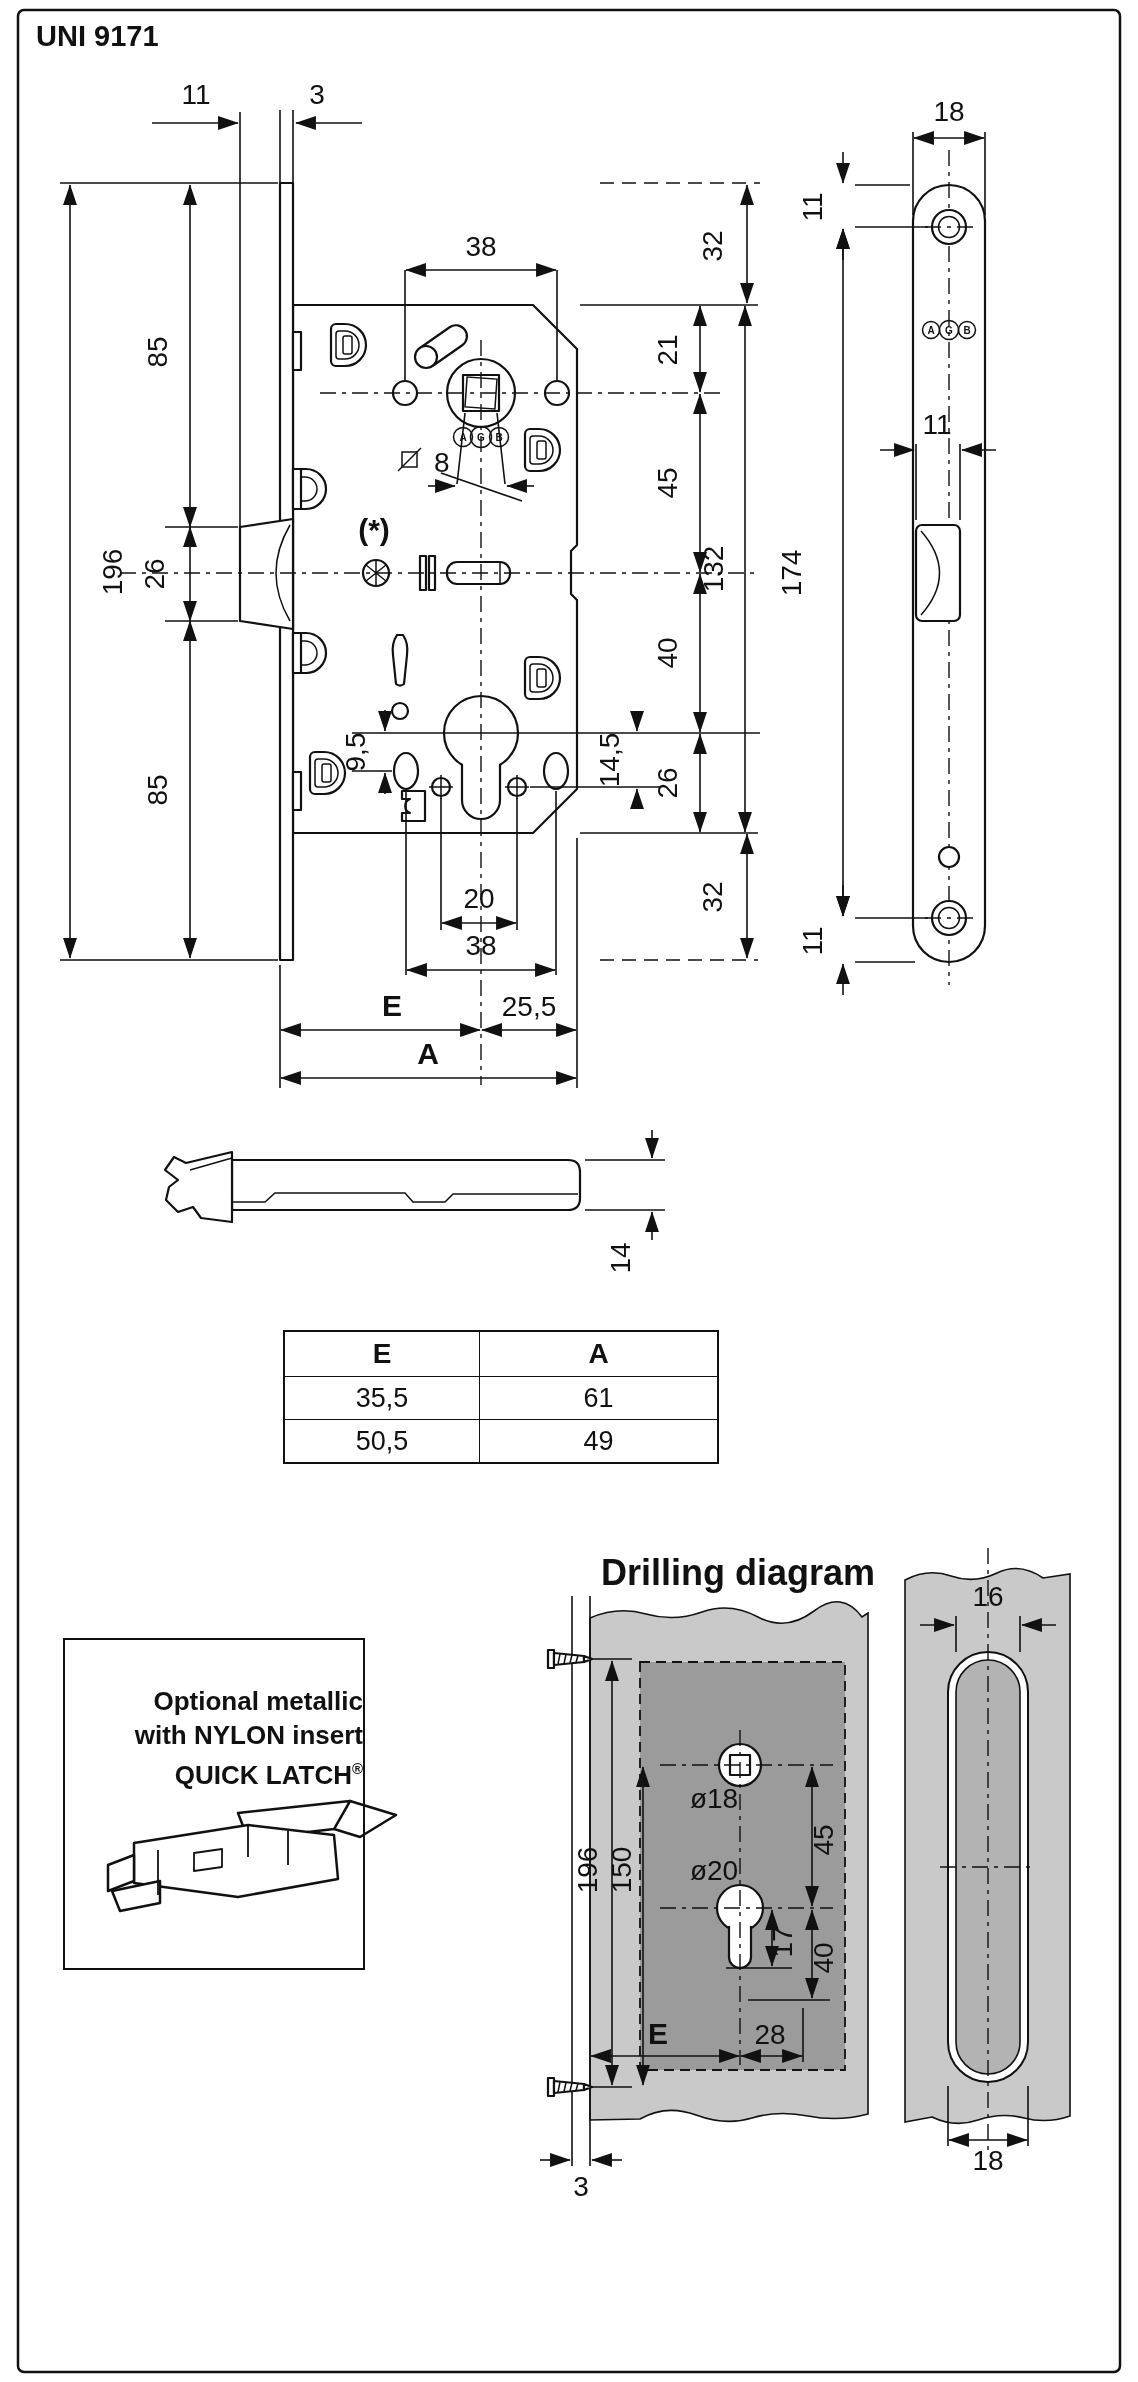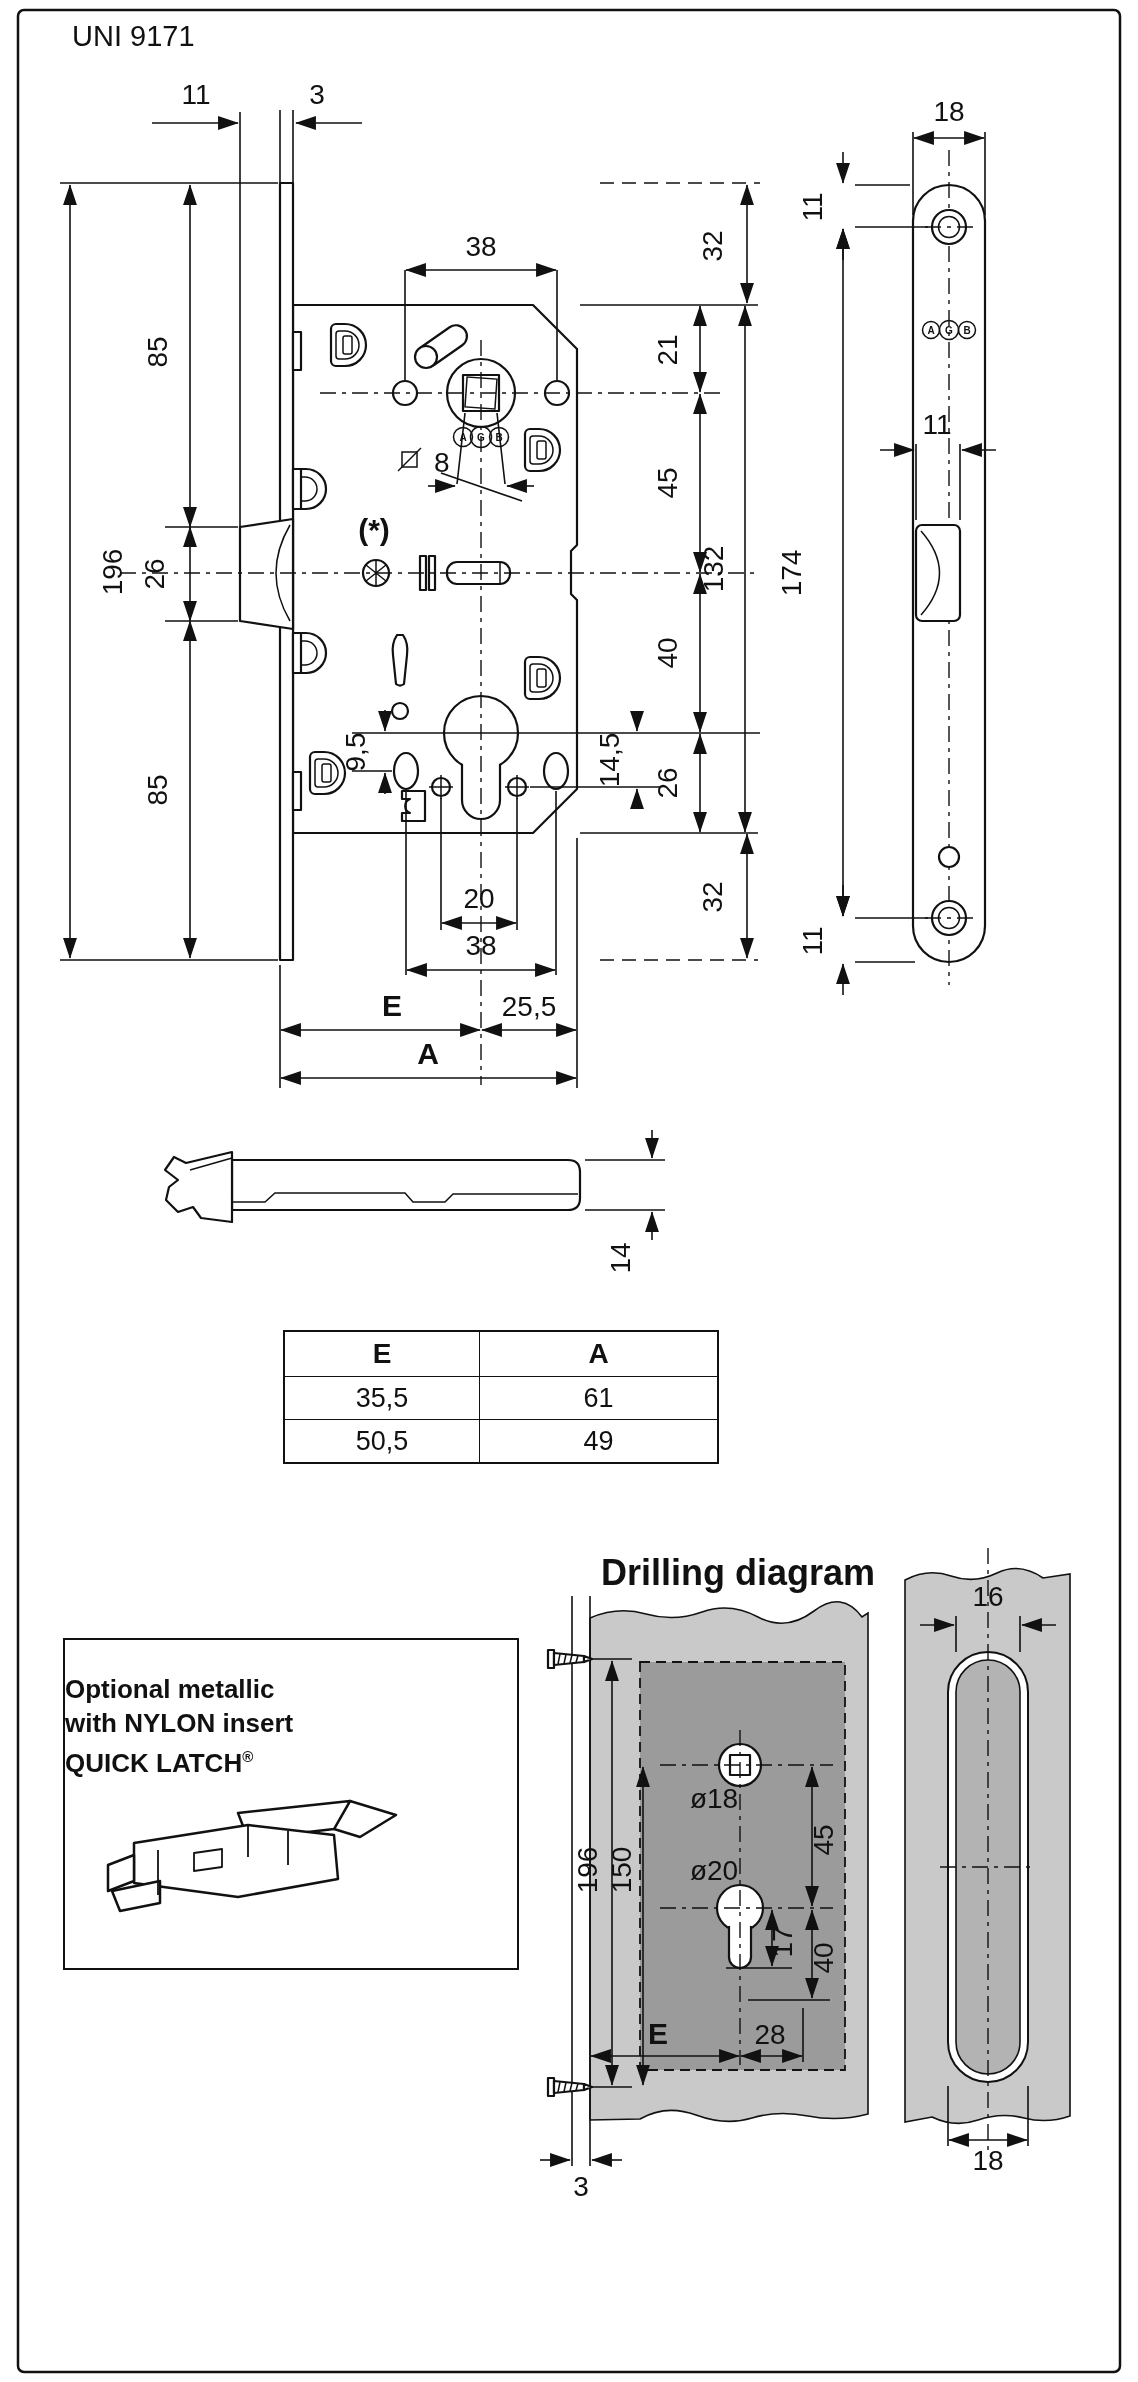--- a/index.html
+++ b/index.html
@@ -8,34 +8,34 @@
   svg text{font-family:"Liberation Sans",sans-serif;fill:#111;}
   .dim{font-size:28px;}
   .dimb{font-size:30px;font-weight:bold;}
   .tiny{font-size:10px;font-weight:bold;}
   .ol{stroke:#111;stroke-width:2.2;fill:none;stroke-linejoin:round;}
   .olw{stroke:#111;stroke-width:2.2;fill:#fff;stroke-linejoin:round;}
   .thin{stroke:#111;stroke-width:1.5;fill:none;}
   .dl{stroke:#111;stroke-width:1.6;fill:none;}
   .cl{stroke:#111;stroke-width:1.4;fill:none;stroke-dasharray:16 6 4 6;}
   .dash{stroke:#111;stroke-width:1.6;fill:none;stroke-dasharray:14 8;}
-  .page-title{position:absolute;left:36px;top:20px;font-size:29px;font-weight:normal;margin-left:36px;}
+  .page-title{position:absolute;left:36px;top:20px;font-size:29px;font-weight:bold;}
   .drill-title{position:absolute;left:556px;top:1552px;width:364px;text-align:center;
                font-size:36px;font-weight:bold;}
   .ea-table{position:absolute;left:283px;top:1330px;width:436px;border:2.5px solid #111;
             box-sizing:border-box;background:#fff;}
   .ea-tr{display:flex;border-top:1.5px solid #111;}
   .ea-tr:first-child{border-top:none;}
   .ea-td{height:42px;line-height:42px;text-align:center;font-size:27px;box-sizing:border-box;}
   .ea-td.c1{width:195px;border-right:1.5px solid #111;}
   .ea-td.c2{flex:1;}
   .ea-th .ea-td{height:44px;line-height:44px;font-weight:bold;font-size:28px;}
-  .ql-box{position:absolute;left:63px;top:1638px;width:456px;height:332px;
-          border:2.5px solid #111;box-sizing:border-box;text-align:left;
-          font-size:26px;font-weight:bold;line-height:34px;padding-top:32px;}
+  .ql-box{position:absolute;left:63px;top:1638px;width:302px;height:332px;
+          border:2.5px solid #111;box-sizing:border-box;text-align:right;
+          font-size:26px;font-weight:bold;line-height:34px;padding-top:44px;}
   .ql-reg{font-size:15px;vertical-align:super;}
 </style>
 </head>
 <body>
 
 <div class="stage">
 
 <svg width="1138" height="2382" viewBox="0 0 1138 2382">
   <defs>
     <marker id="arr" viewBox="0 0 12 8" refX="11.5" refY="4" markerWidth="13" markerHeight="9" orient="auto-start-reverse">

